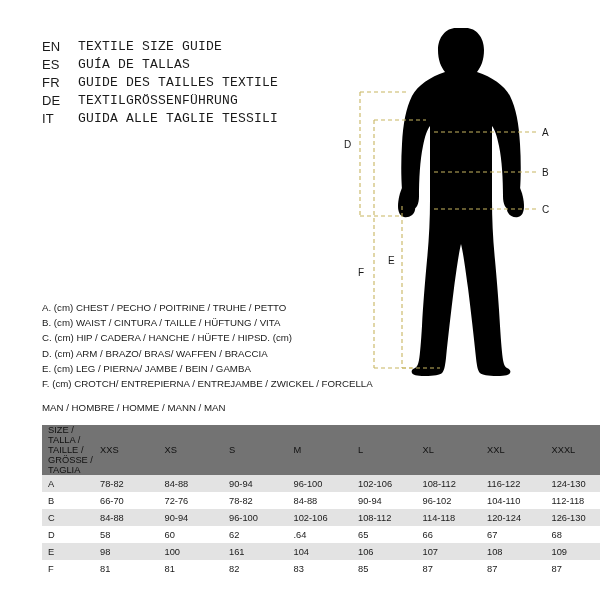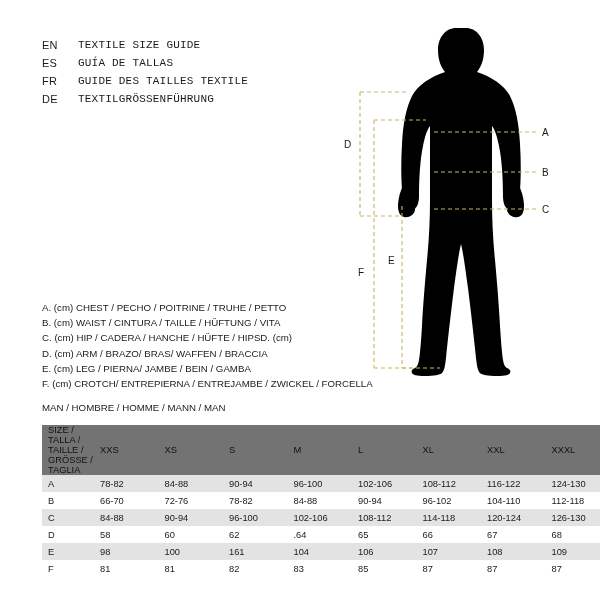--- a/index.html
+++ b/index.html
@@ -23,23 +23,23 @@
 
   
   .lang-block {
     position: absolute;
     left: 42px;
     top: 36px;
     width: 280px;
   }
   .lang-row {
     display: flex;
-    align-items: center;
+    align-items: flex-end;
     height: 18px;
-    font-size: 11px;
+    font-size: 13px;
     letter-spacing: 0.2px;
   }
   .lang-code {
     width: 36px;
     flex: 0 0 36px;
     color: #1a1a1a;
   }
   .lang-title {
     color: #1a1a1a;
     white-space: nowrap;
@@ -129,20 +129,24 @@
       <span class="lang-code">ES</span>
       <span class="lang-title">GUÍA DE TALLAS</span>
     </div>
     <div class="lang-row">
       <span class="lang-code">FR</span>
       <span class="lang-title">GUIDE DES TAILLES TEXTILE</span>
     </div>
     <div class="lang-row">
       <span class="lang-code">DE</span>
       <span class="lang-title">TEXTILGRÖSSENFÜHRUNG</span>
+    </div>
+    <div class="lang-row">
+      <span class="lang-code">IT</span>
+      <span class="lang-title">GUIDA ALLE TAGLIE TESSILI</span>
     </div>
   </div>
 
   <div class="legend">
     <div class="legend-row">A. (cm) CHEST / PECHO / POITRINE / TRUHE / PETTO</div>
     <div class="legend-row">B. (cm) WAIST / CINTURA / TAILLE / HÜFTUNG / VITA</div>
     <div class="legend-row">C. (cm) HIP / CADERA / HANCHE / HÜFTE / HIPSD. (cm)</div>
     <div class="legend-row">D. (cm) ARM / BRAZO/ BRAS/ WAFFEN / BRACCIA</div>
     <div class="legend-row">E. (cm) LEG / PIERNA/ JAMBE / BEIN / GAMBA</div>
     <div class="legend-row">F. (cm) CROTCH/ ENTREPIERNA / ENTREJAMBE / ZWICKEL / FORCELLA</div>

